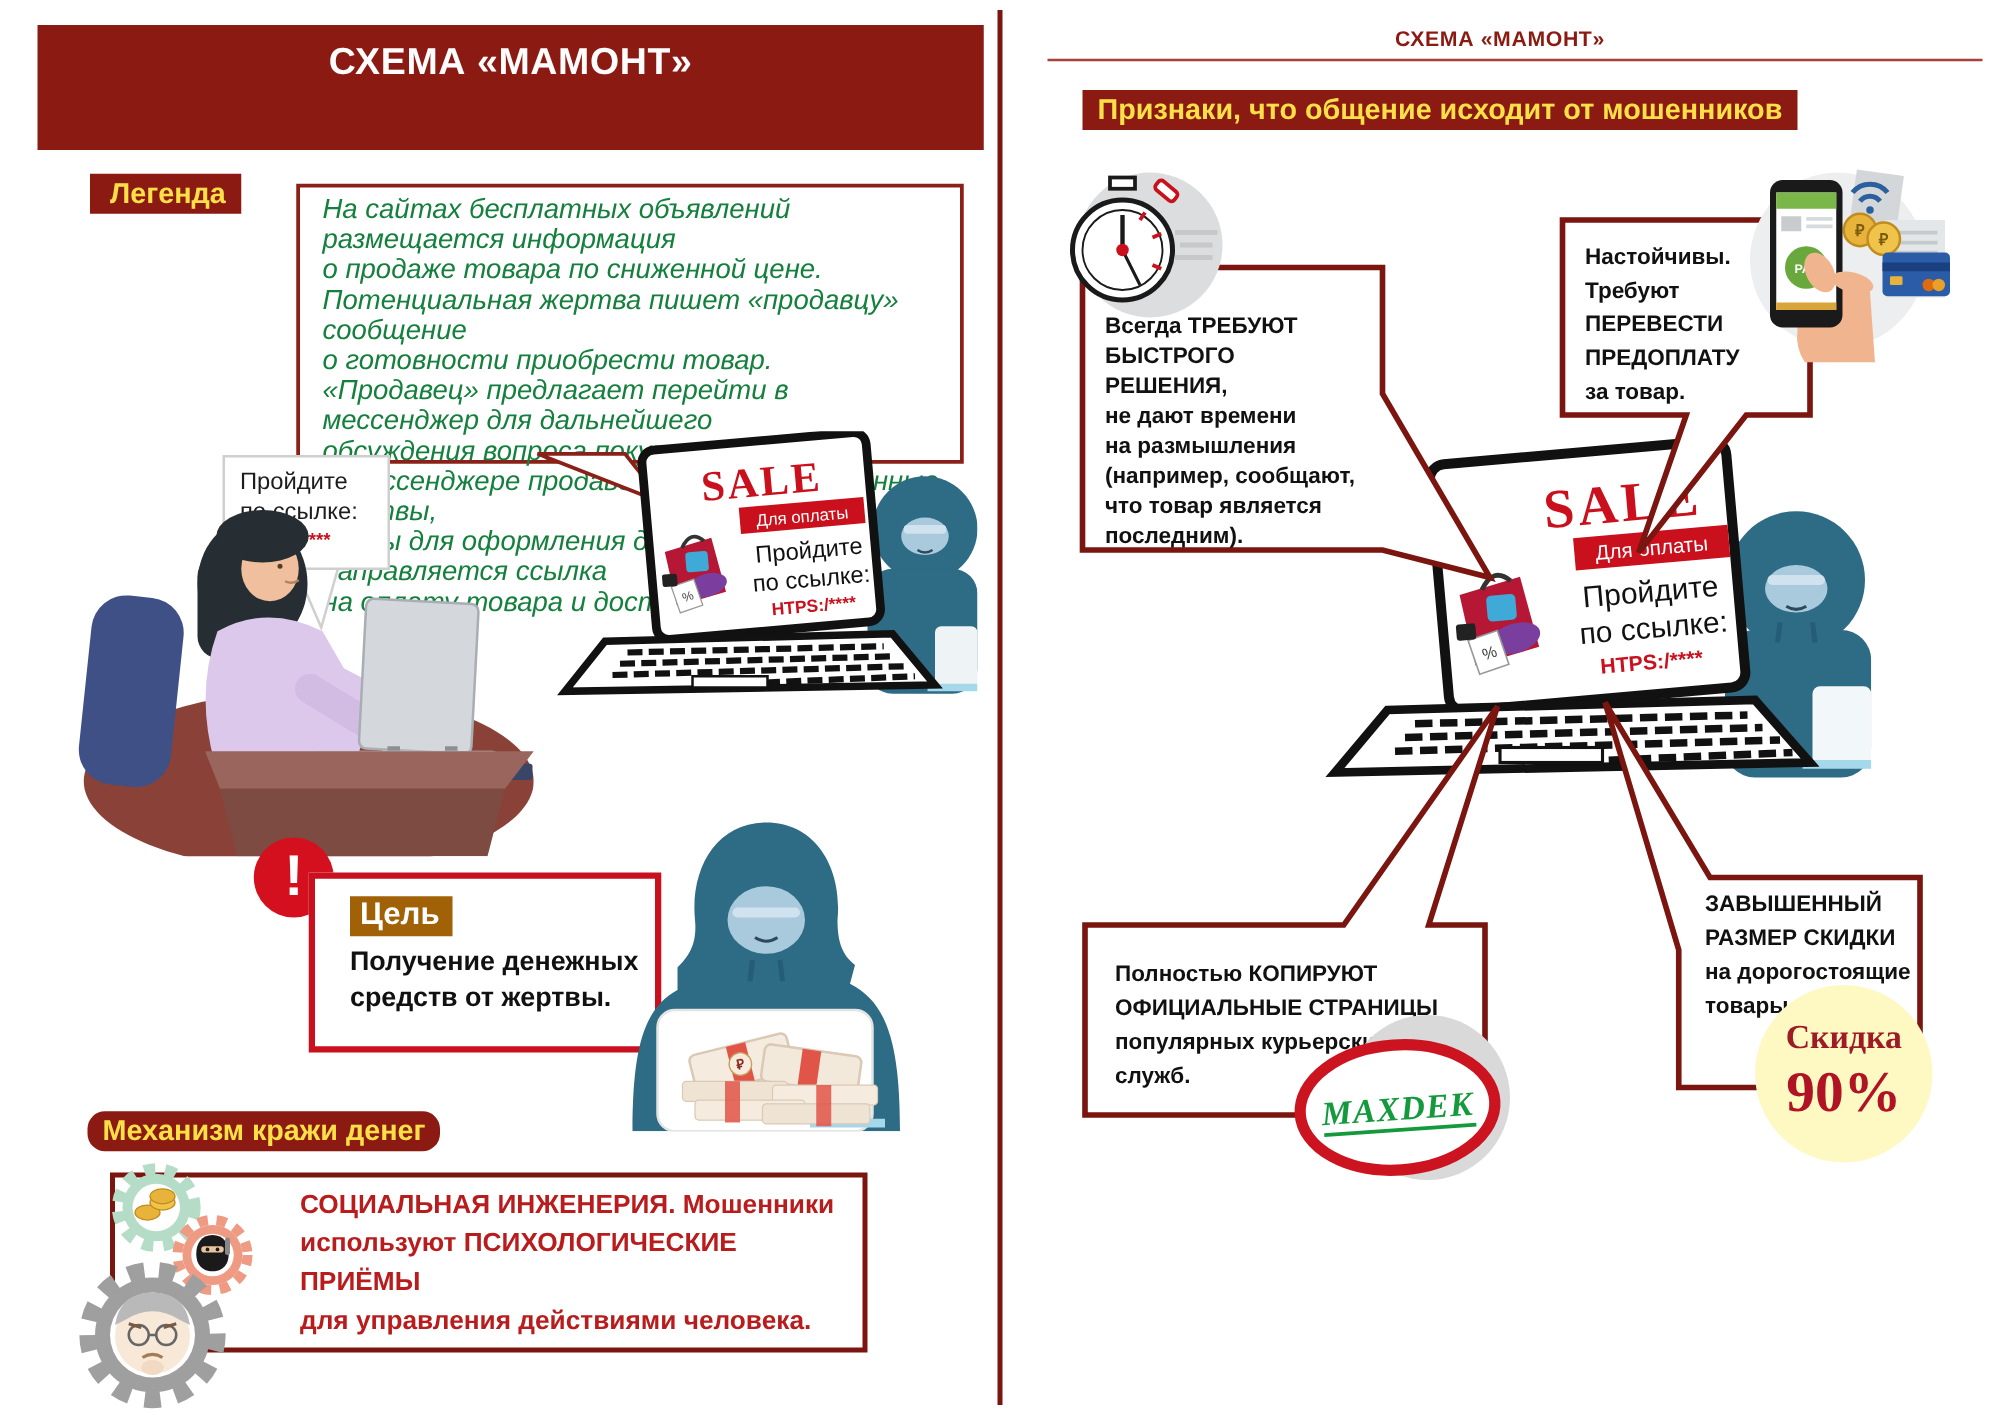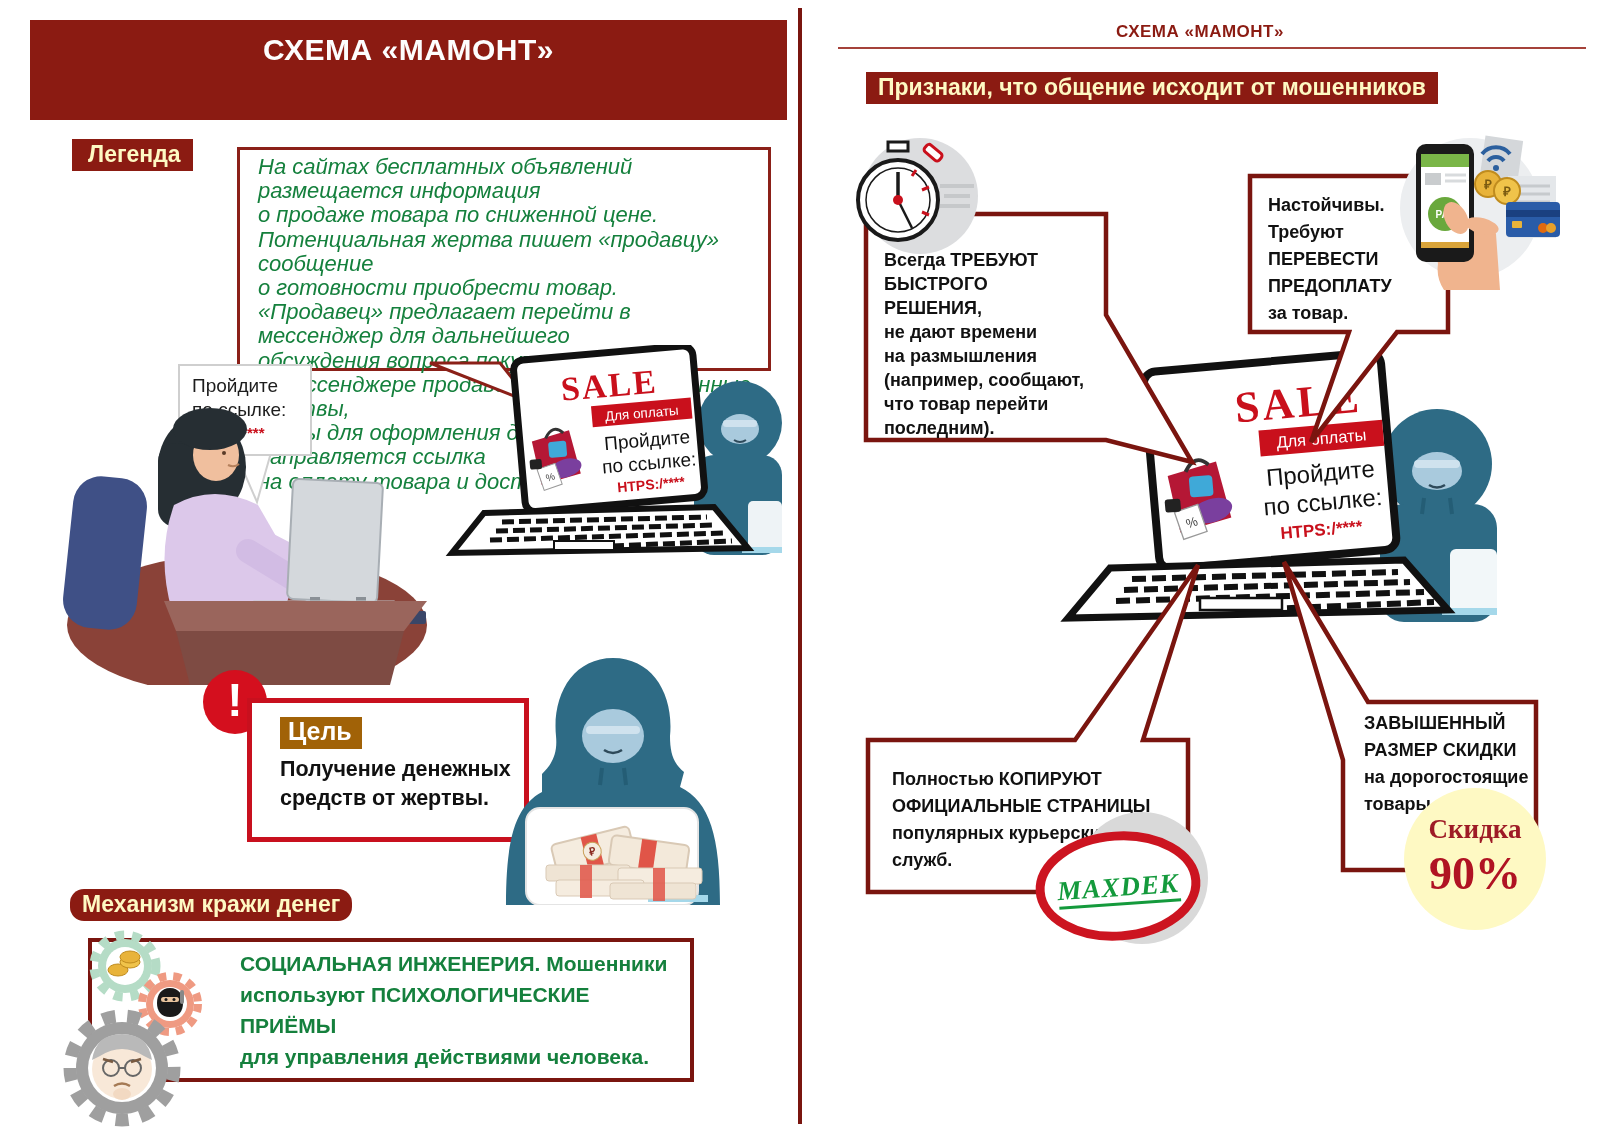--- a/index.html
+++ b/index.html
@@ -2,21 +2,21 @@
 <html><head>
 <meta charset="utf-8">
 <style>
   html,body{margin:0;padding:0;background:#fff;}
   body{width:1600px;height:1132px;position:relative;overflow:hidden;
        font-family:"Liberation Sans",sans-serif;-webkit-font-smoothing:antialiased;}
   .abs{position:absolute;}
   .pre{white-space:pre-line;}
 
   
-  .badge{background:#8b1b12;color:#fef9c3;font-weight:bold;font-size:23px;
+  .badge{background:#8b1b12;color:#fde047;font-weight:bold;font-size:23px;
          padding:2px 12px 4px 12px;display:inline-block;line-height:1.15;}
   .divider{left:798px;top:8px;width:4px;height:1116px;background:#7a150f;}
 
   
   .title-banner{left:30px;top:20px;width:757px;height:100px;background:#8b1b12;
                 color:#fdfdfd;text-align:center;}
   .title-banner .t1{font-size:30px;font-weight:bold;margin-top:13px;letter-spacing:.5px;}
   .title-banner .t2{font-size:19.5px;font-weight:bold;line-height:25px;margin-top:3px;}
   .legend-badge{left:72px;top:139px;padding-left:16px;}
   .legend-box{left:237px;top:147px;width:528px;height:218px;background:#fff;
@@ -30,21 +30,21 @@
   .excl{left:203px;top:670px;width:64px;height:64px;border-radius:50%;background:#d40f1e;
         color:#fff;font-weight:bold;font-size:46px;text-align:center;line-height:60px;}
   .goal-box{left:247px;top:698px;width:272px;height:134px;background:#fff;
             border:5px solid #c8101e;}
   .goal-label{background:#a16207;color:#fff;font-weight:bold;font-size:25px;
               display:inline-block;padding:0 10px 3px 8px;margin:14px 0 0 28px;}
   .goal-text{margin:6px 0 0 28px;font-size:21.5px;font-weight:bold;color:#111;line-height:29px;}
   .mech-badge{left:70px;top:889px;border-radius:14px;}
   .social-box{left:88px;top:938px;width:598px;height:136px;background:#fff;
               border:4px solid #7a150f;display:flex;align-items:center;}
-  .social-text{margin-left:148px;font-size:21px;font-weight:bold;color:#15803d;line-height:31px;}
+  .social-text{margin-left:148px;font-size:21px;font-weight:bold;color:#b91c1c;line-height:31px;}
 
   
   .r-header{left:820px;top:22px;width:760px;text-align:center;color:#8b1b12;
             font-weight:bold;font-size:17px;letter-spacing:.5px;}
   .r-header-line{left:838px;top:47px;width:748px;height:2px;background:#a5423a;}
   .signs-badge{left:866px;top:72px;}
   .sign-text{font-size:18px;font-weight:bold;color:#111;}
   .sign1{left:884px;top:248px;width:245px;line-height:24px;}
   .sign2{left:1268px;top:192px;width:180px;line-height:27px;}
   .sign3{left:892px;top:766px;width:300px;line-height:27px;}
@@ -299,21 +299,21 @@
   <polygon points="68,740 275,740 398,565 343,740 388,740 388,892 68,892" fill="#fff" stroke="#7a150f" stroke-width="4.5"></polygon>
   <polygon points="543,870 543,760 484,562 568,702 736,702 736,870" fill="#fff" stroke="#7a150f" stroke-width="4.5"></polygon>
 </svg>
 
 <div class="abs sign-text sign1 pre">Всегда ТРЕБУЮТ
 БЫСТРОГО
 РЕШЕНИЯ,
 не дают времени
 на размышления
 (например, сообщают,
-что товар перейти
+что товар является
 последним).</div>
 <div class="abs sign-text sign2 pre">Настойчивы.
 Требуют
 ПЕРЕВЕСТИ
 ПРЕДОПЛАТУ
 за товар.</div>
 <div class="abs sign-text sign3 pre">Полностью КОПИРУЮТ
 ОФИЦИАЛЬНЫЕ СТРАНИЦЫ
 популярных курьерских
 служб.</div>

